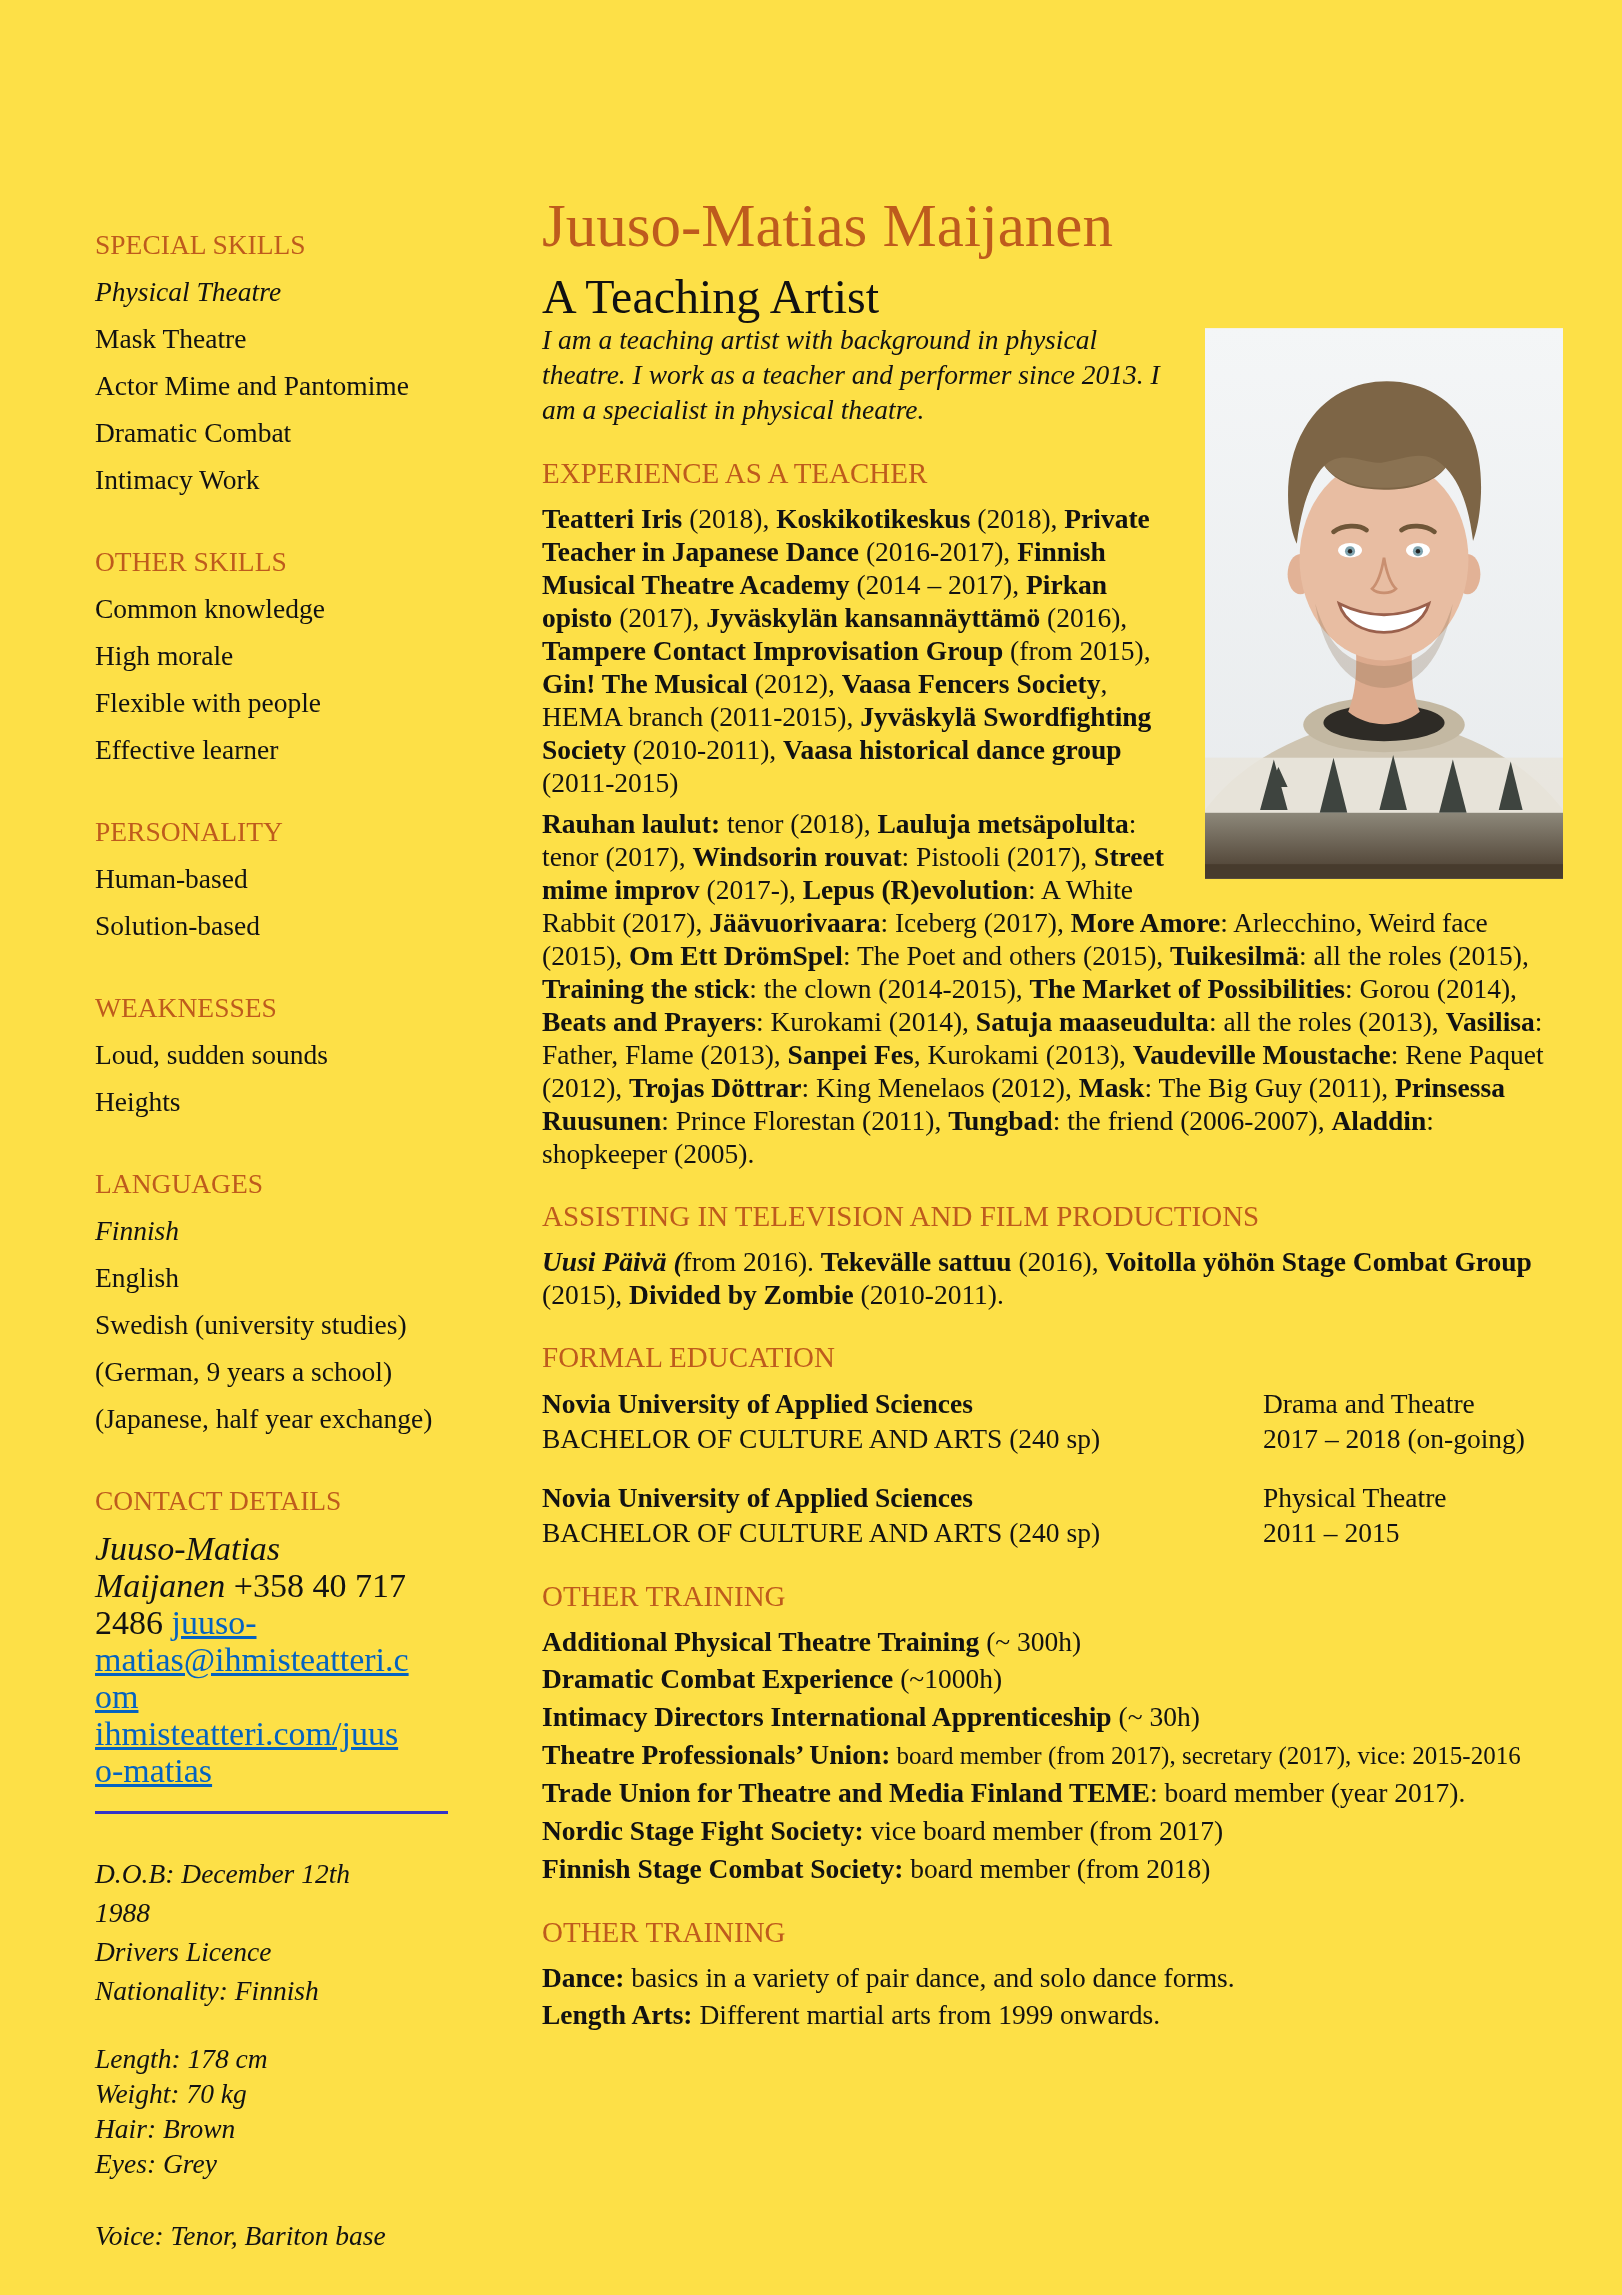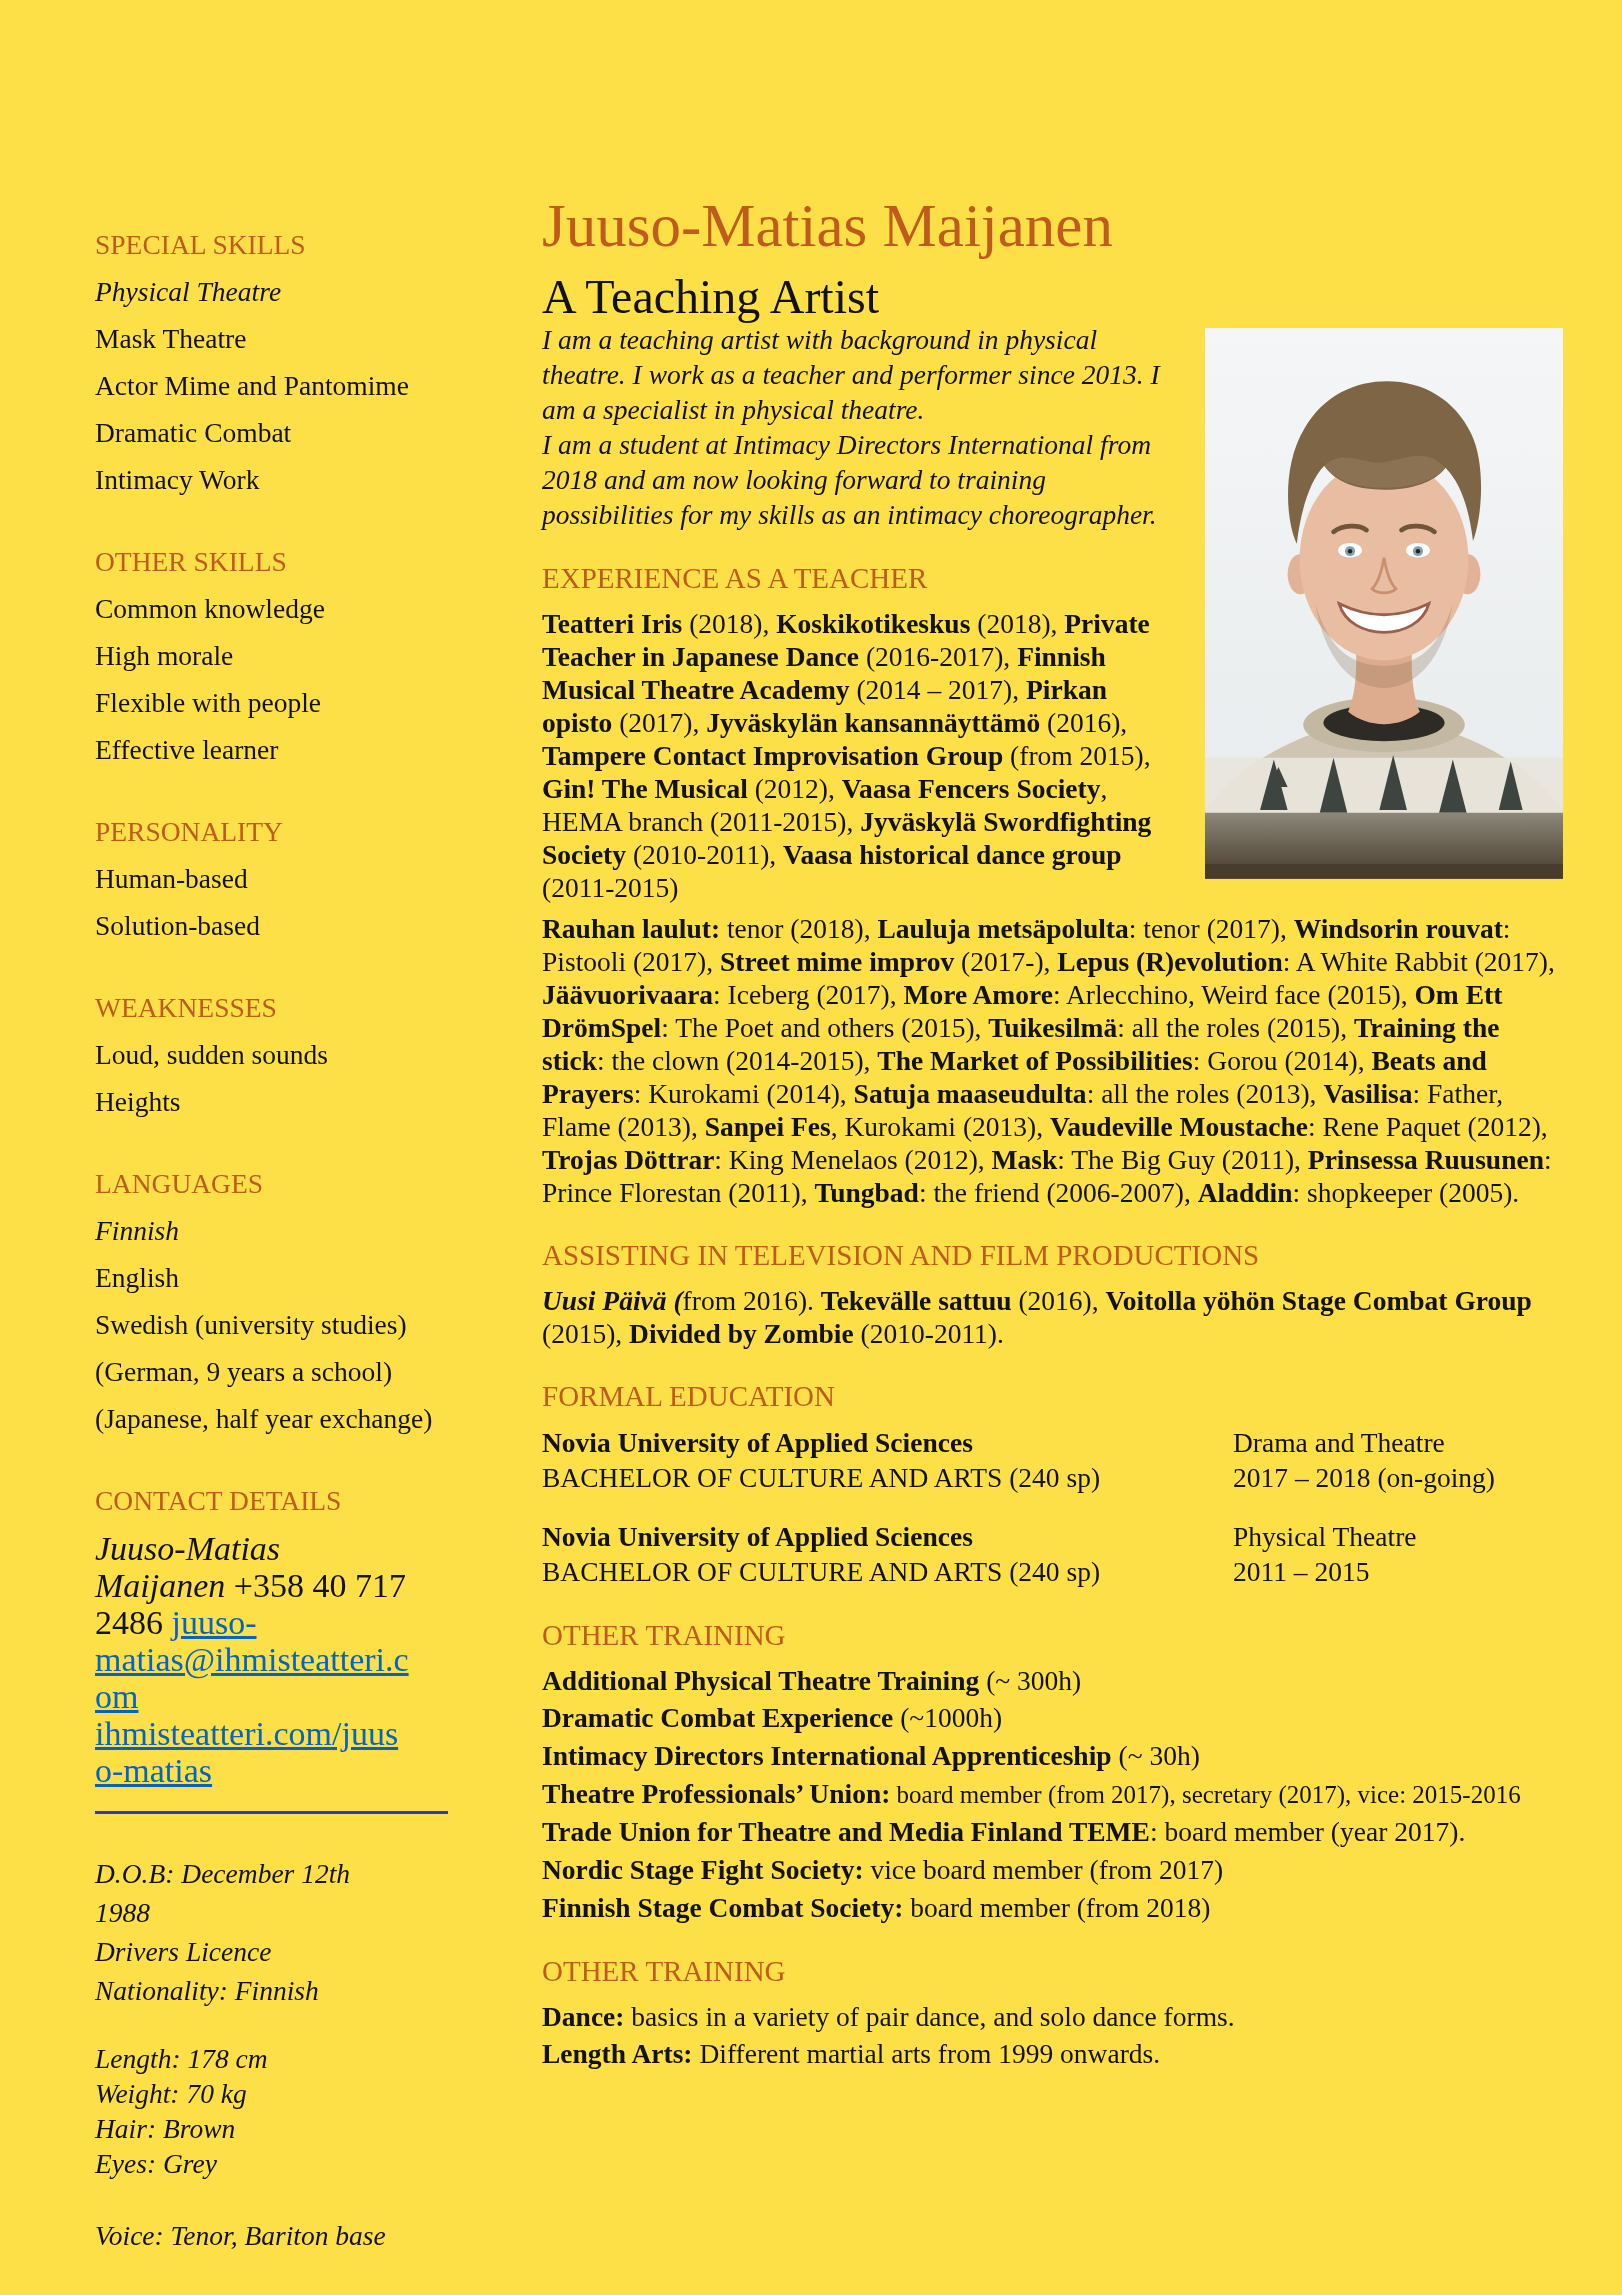--- a/index.html
+++ b/index.html
@@ -27,21 +27,21 @@
   .main{position:absolute;left:542px;top:195px;width:1021px;}
   .name{font-size:61px;font-weight:normal;color:#BE5B1D;line-height:1.02;margin:0;}
   .subtitle{font-size:48px;line-height:1.05;margin:14.7px 0 0;color:#111;}
   .photo{float:right;width:358px;height:551px;margin:5.5px 0 20px 39px;}
   .photo svg{display:block;width:100%;height:100%;}
   .mh{font-size:29px;font-weight:normal;color:#BE5B1D;line-height:35px;margin:29px 0 11px;}
   .mh.first{margin-top:40px;}
   .body{font-size:27.5px;line-height:33px;margin:0 0 7.3px;}
   .body.lh38{line-height:35px;margin:0;font-style:italic;}
   .body.tight{line-height:34px;margin:0 0 3.7px;}
-  .edu-row{display:flex;margin:0 0 24px;}
+  .edu-row{display:flex;margin:0 0 24px;gap:30px;}
   .edu-left{width:691px;}
   .edu-right{flex:1;}
   .edu-line{font-size:27.5px;line-height:35px;}
 </style>
 </head>
 <body>
 
 <div class="page">
 
   <aside class="sidebar">
@@ -150,21 +150,20 @@
         </g>
         <path d="M140,222 C150,214 168,214 176,220" fill="none" stroke="#6f5638" stroke-width="5" stroke-linecap="round"></path>
         <path d="M214,220 C222,214 240,214 250,222" fill="none" stroke="#6f5638" stroke-width="5" stroke-linecap="round"></path>
 
         <path d="M100,235 C88,210 84,150 108,110 C130,72 165,58 198,58 C238,58 272,78 290,115 C306,148 302,205 292,232 C288,200 280,170 262,152 C250,168 225,176 195,176 C165,176 142,168 130,150 C114,166 104,200 100,235 Z" fill="#7d6546"></path>
         <path d="M130,150 C150,130 175,150 195,146 C220,142 240,130 262,152 C250,166 225,174 195,174 C165,174 142,166 130,150 Z" fill="#8a7252"></path>
       </svg>
     </div>
 
     <p class="body lh38">I am a teaching artist with background in physical theatre. I work as a teacher and performer since 2013. I am a specialist in physical theatre.</p>
-    <p class="body lh38">I am a student at Intimacy Directors International from 2018 and am now looking forward to training possibilities for my skills as an intimacy choreographer.</p>
 
     <h2 class="mh">EXPERIENCE AS A TEACHER</h2>
     <p class="body"><span class="b">Teatteri Iris</span><span> (2018), </span><span class="b">Koskikotikeskus</span><span> (2018), </span><span class="b">Private Teacher in Japanese Dance</span><span> (2016-2017), </span><span class="b">Finnish Musical Theatre Academy</span><span> (2014 – 2017), </span><span class="b">Pirkan opisto</span><span> (2017), </span><span class="b">Jyväskylän kansannäyttämö</span><span> (2016), </span><span class="b">Tampere Contact Improvisation Group</span><span> (from 2015), </span><span class="b">Gin! The Musical</span><span> (2012), </span><span class="b">Vaasa Fencers Society</span><span>, HEMA branch (2011-2015), </span><span class="b">Jyväskylä Swordfighting Society</span><span> (2010-2011), </span><span class="b">Vaasa historical dance group</span><span> (2011-2015)</span></p>
 
     <p class="body"><span class="b">Rauhan laulut:</span><span> tenor (2018), </span><span class="b">Lauluja metsäpolulta</span><span>: tenor (2017), </span><span class="b">Windsorin rouvat</span><span>: Pistooli (2017), </span><span class="b">Street mime improv</span><span> (2017-), </span><span class="b">Lepus (R)evolution</span><span>: A White Rabbit (2017), </span><span class="b">Jäävuorivaara</span><span>: Iceberg (2017), </span><span class="b">More Amore</span><span>: Arlecchino, Weird face (2015), </span><span class="b">Om Ett DrömSpel</span><span>: The Poet and others (2015), </span><span class="b">Tuikesilmä</span><span>: all the roles (2015), </span><span class="b">Training the stick</span><span>: the clown (2014-2015), </span><span class="b">The Market of Possibilities</span><span>: Gorou (2014), </span><span class="b">Beats and Prayers</span><span>: Kurokami (2014), </span><span class="b">Satuja maaseudulta</span><span>: all the roles (2013), </span><span class="b">Vasilisa</span><span>: Father, Flame (2013), </span><span class="b">Sanpei Fes</span><span>, Kurokami (2013), </span><span class="b">Vaudeville Moustache</span><span>: Rene Paquet (2012), </span><span class="b">Trojas Döttrar</span><span>: King Menelaos (2012), </span><span class="b">Mask</span><span>: The Big Guy (2011), </span><span class="b">Prinsessa Ruusunen</span><span>: Prince Florestan (2011), </span><span class="b">Tungbad</span><span>: the friend (2006-2007), </span><span class="b">Aladdin</span><span>: shopkeeper (2005).</span></p>
 
     <h2 class="mh">ASSISTING IN TELEVISION AND FILM PRODUCTIONS</h2>
     <p class="body"><span class="b i">Uusi Päivä (</span><span>from 2016). </span><span class="b">Tekevälle sattuu</span><span> (2016), </span><span class="b">Voitolla yöhön Stage Combat Group</span><span> (2015), </span><span class="b">Divided by Zombie</span><span> (2010-2011).</span></p>
 
     <h2 class="mh">FORMAL EDUCATION</h2>

